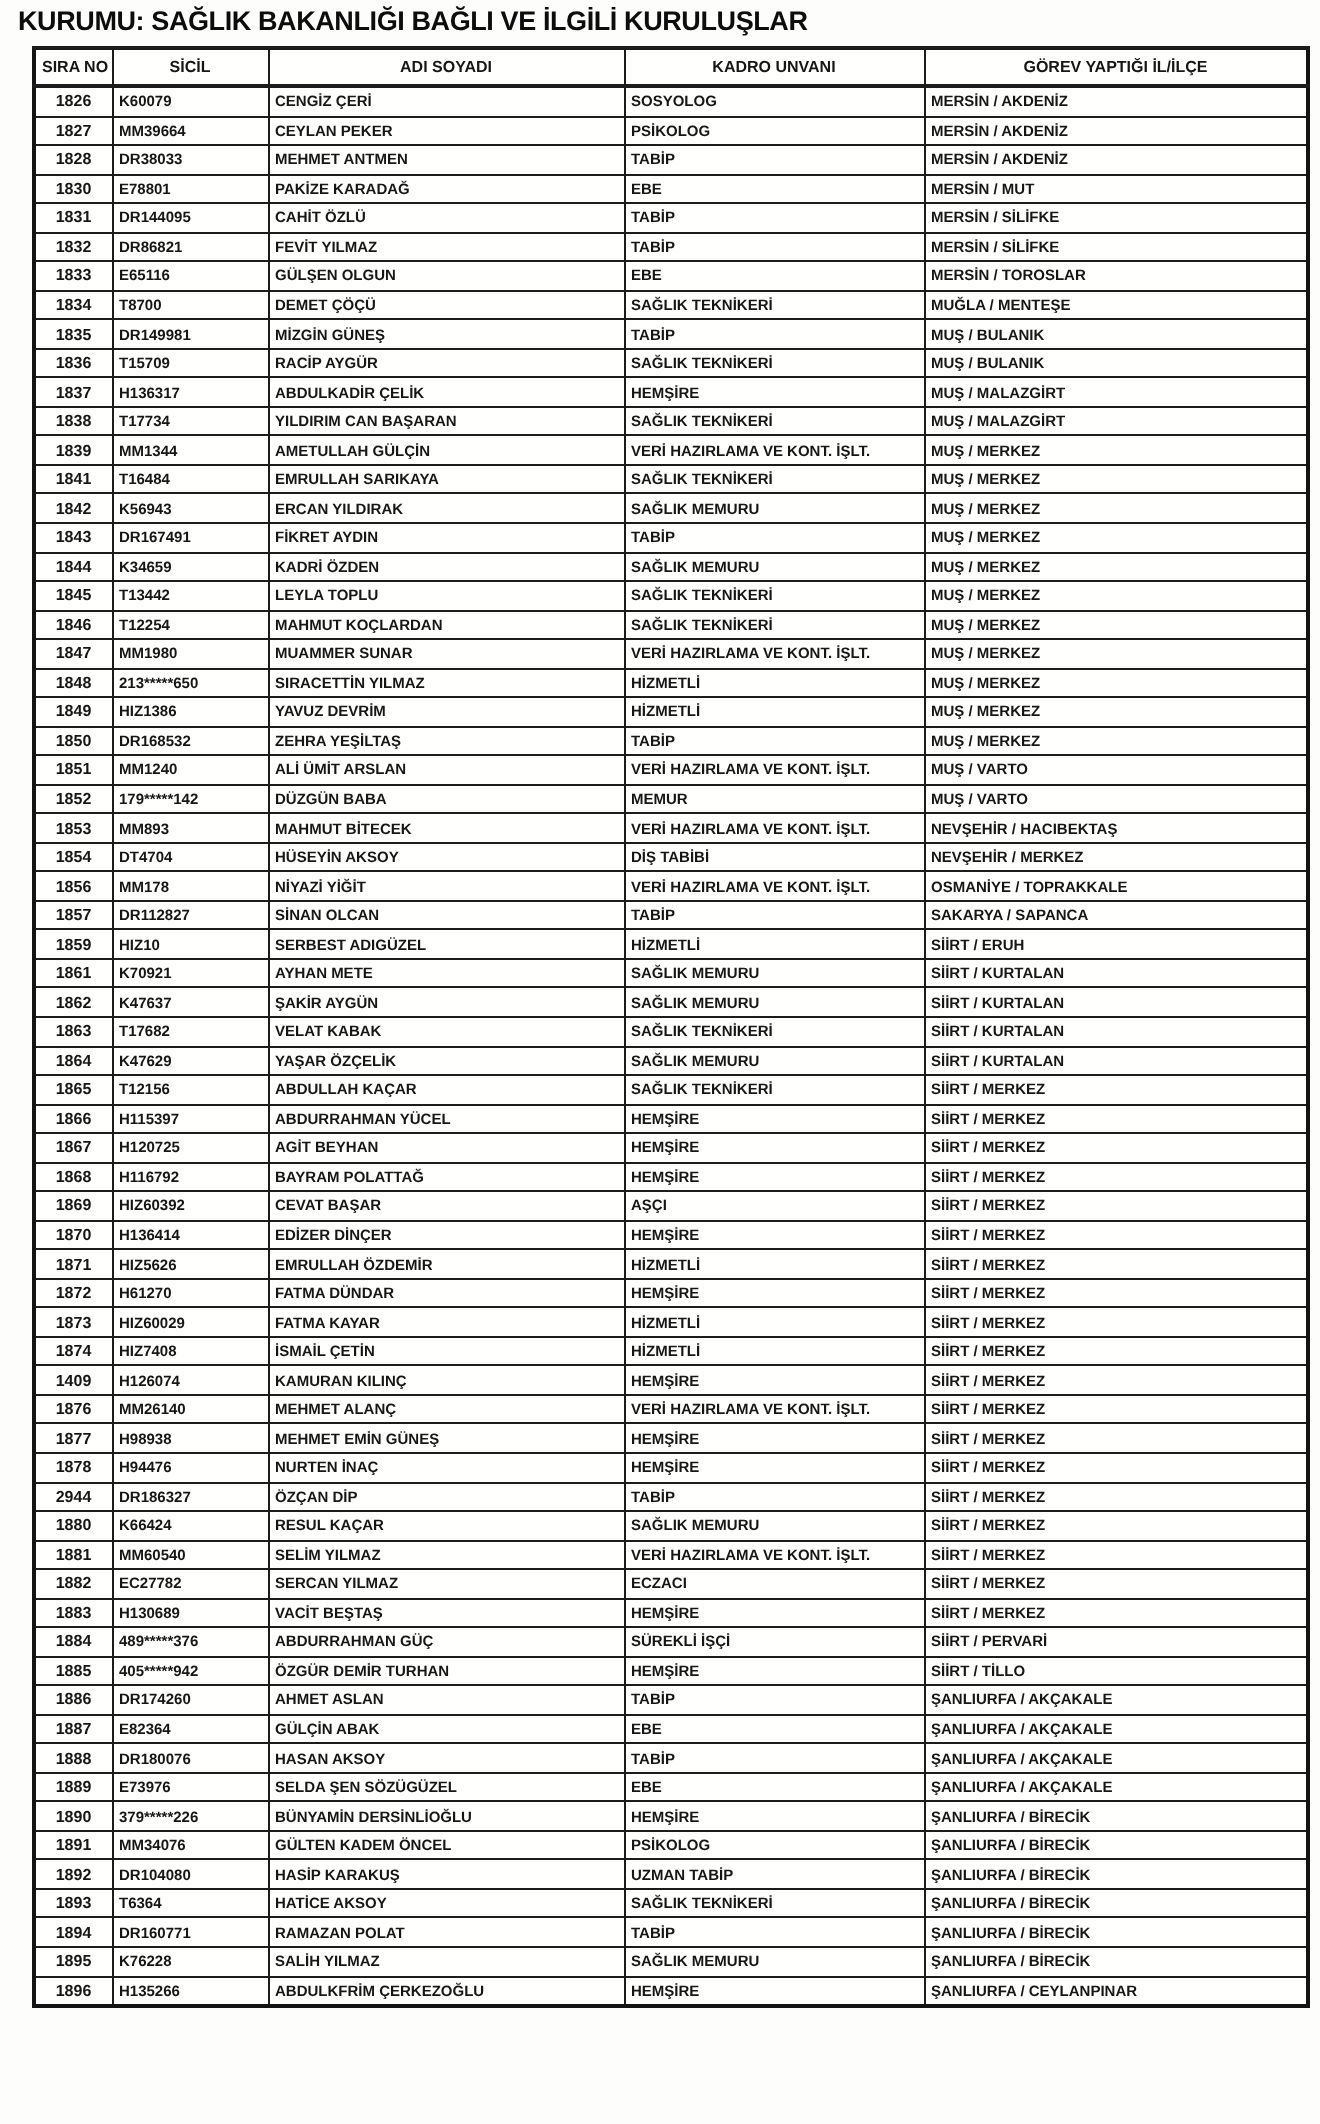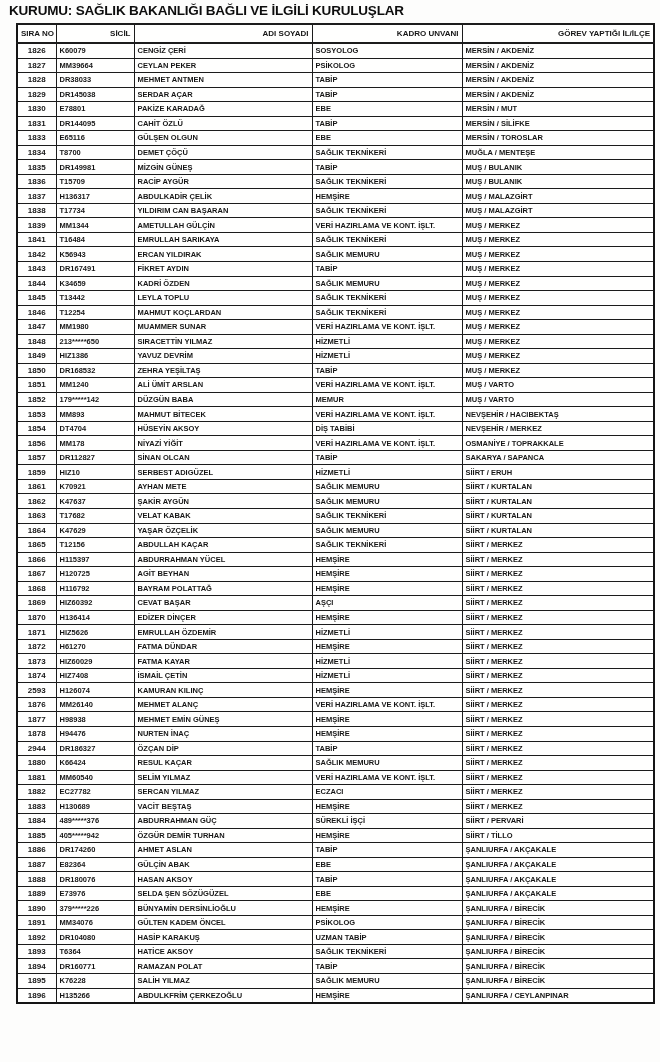--- a/index.html
+++ b/index.html
@@ -47,21 +47,21 @@
     border: 1px solid #1c1c1c;
     padding: 0 3px;
     overflow: hidden;
     white-space: nowrap;
     font-weight: 700;
     color: #161616;
   }
   table.personnel th {
     height: 17px;
     font-size: 8px;
-    text-align: right;
+    text-align: center;
     border-top-width: 2px;
     border-bottom-width: 2px;
   }
   table.personnel th.center { text-align: center; }
   table.personnel td {
     height: 13.54px;
     font-size: 7.5px;
     line-height: 13px;
   }
   table.personnel td.num {
@@ -109,41 +109,41 @@
           <td>MERSİN / AKDENİZ</td>
         </tr>
         <tr>
           <td class="num">1828</td>
           <td>DR38033</td>
           <td>MEHMET ANTMEN</td>
           <td>TABİP</td>
           <td>MERSİN / AKDENİZ</td>
         </tr>
         <tr>
-          <td class="num">1829</td>
-          <td>DR145038</td>
-          <td>SERDAR AÇAR</td>
-          <td>TABİP</td>
-          <td>MERSİN / AKDENİZ</td>
-        </tr>
-        <tr>
           <td class="num">1830</td>
           <td>E78801</td>
           <td>PAKİZE KARADAĞ</td>
           <td>EBE</td>
           <td>MERSİN / MUT</td>
         </tr>
         <tr>
           <td class="num">1831</td>
           <td>DR144095</td>
           <td>CAHİT ÖZLÜ</td>
           <td>TABİP</td>
           <td>MERSİN / SİLİFKE</td>
         </tr>
         <tr>
+          <td class="num">1832</td>
+          <td>DR86821</td>
+          <td>FEVİT YILMAZ</td>
+          <td>TABİP</td>
+          <td>MERSİN / SİLİFKE</td>
+        </tr>
+        <tr>
           <td class="num">1833</td>
           <td>E65116</td>
           <td>GÜLŞEN OLGUN</td>
           <td>EBE</td>
           <td>MERSİN / TOROSLAR</td>
         </tr>
         <tr>
           <td class="num">1834</td>
           <td>T8700</td>
           <td>DEMET ÇÖÇÜ</td>
@@ -396,21 +396,21 @@
           <td>SİİRT / MERKEZ</td>
         </tr>
         <tr>
           <td class="num">1874</td>
           <td>HIZ7408</td>
           <td>İSMAİL ÇETİN</td>
           <td>HİZMETLİ</td>
           <td>SİİRT / MERKEZ</td>
         </tr>
         <tr>
-          <td class="num">2593</td>
+          <td class="num">1409</td>
           <td>H126074</td>
           <td>KAMURAN KILINÇ</td>
           <td>HEMŞİRE</td>
           <td>SİİRT / MERKEZ</td>
         </tr>
         <tr>
           <td class="num">1876</td>
           <td>MM26140</td>
           <td>MEHMET ALANÇ</td>
           <td>VERİ HAZIRLAMA VE KONT. İŞLT.</td>

